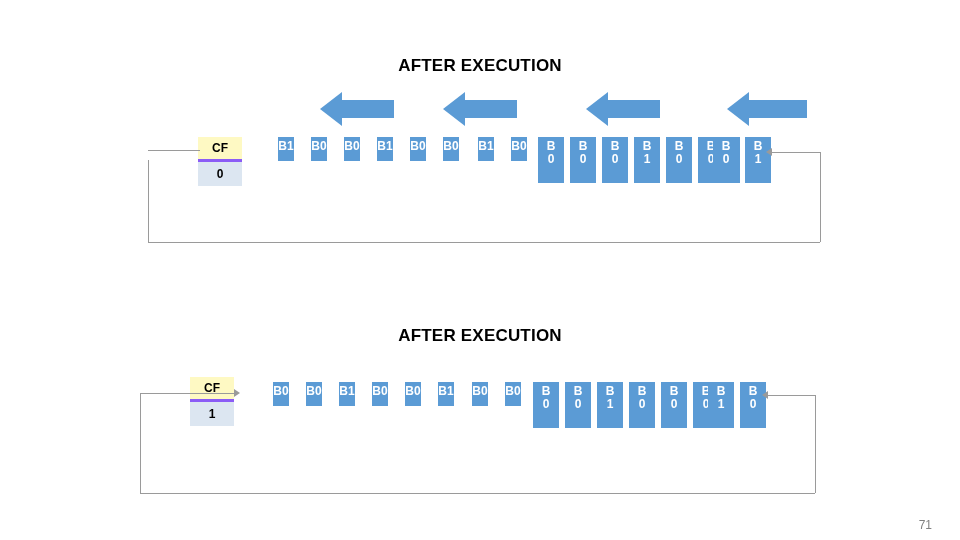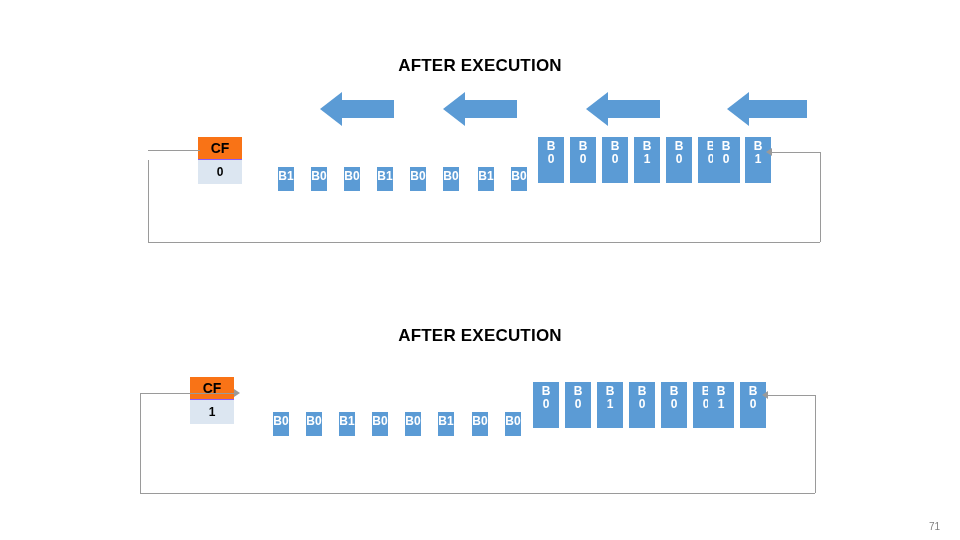--- a/index.html
+++ b/index.html
@@ -47,59 +47,59 @@
     background:#5B9BD5;
     color:#ffffff;
     font-size:12px;
     font-weight:bold;
     text-align:center;
     box-sizing:border-box;
     position:absolute;
     line-height:1.05;
     padding-top:3px;
   }
-  .cell.narrow{width:16px;margin-top:30px;}
+  .cell.narrow{width:16px;}
   .cell.wide{width:26px;}
 
   
   .cf-box{
     position:absolute;
     width:44px;
     box-sizing:border-box;
     text-align:center;
   }
   .cf-label{
-    background:#f97316;
+    background:#fef9c3;
     color:#000000;
-    font-size:14px;
+    font-size:12px;
     font-weight:bold;
     height:22px;
     line-height:22px;
-    border-bottom:1px solid #8b5cf6;
+    border-bottom:3px solid #8b5cf6;
   }
   .cf-val{
     background:#DCE6F1;
     color:#000000;
     font-size:12px;
     font-weight:bold;
     height:24px;
     line-height:24px;
   }
 
   
   .hline{position:absolute;height:1px;background:#9A9A9A;}
   .vline{position:absolute;width:1px;background:#9A9A9A;}
   .tick{position:absolute;width:0;height:0;border-top:4px solid transparent;border-bottom:4px solid transparent;}
   .tick.left{border-right:6px solid #9A9A9A;}
   .tick.right{border-left:6px solid #9A9A9A;}
 
   .page-num{
     position:absolute;
-    right:20px;bottom:8px;
-    font-size:10px;
+    right:28px;bottom:8px;
+    font-size:12px;
     color:#808080;
   }
 </style>
 </head>
 <body>
 
 <div class="title" id="title-before">AFTER EXECUTION</div>
 
 <div class="arrow" style="left:320px;top:92px;width:74px;">
   <div class="head"></div>

